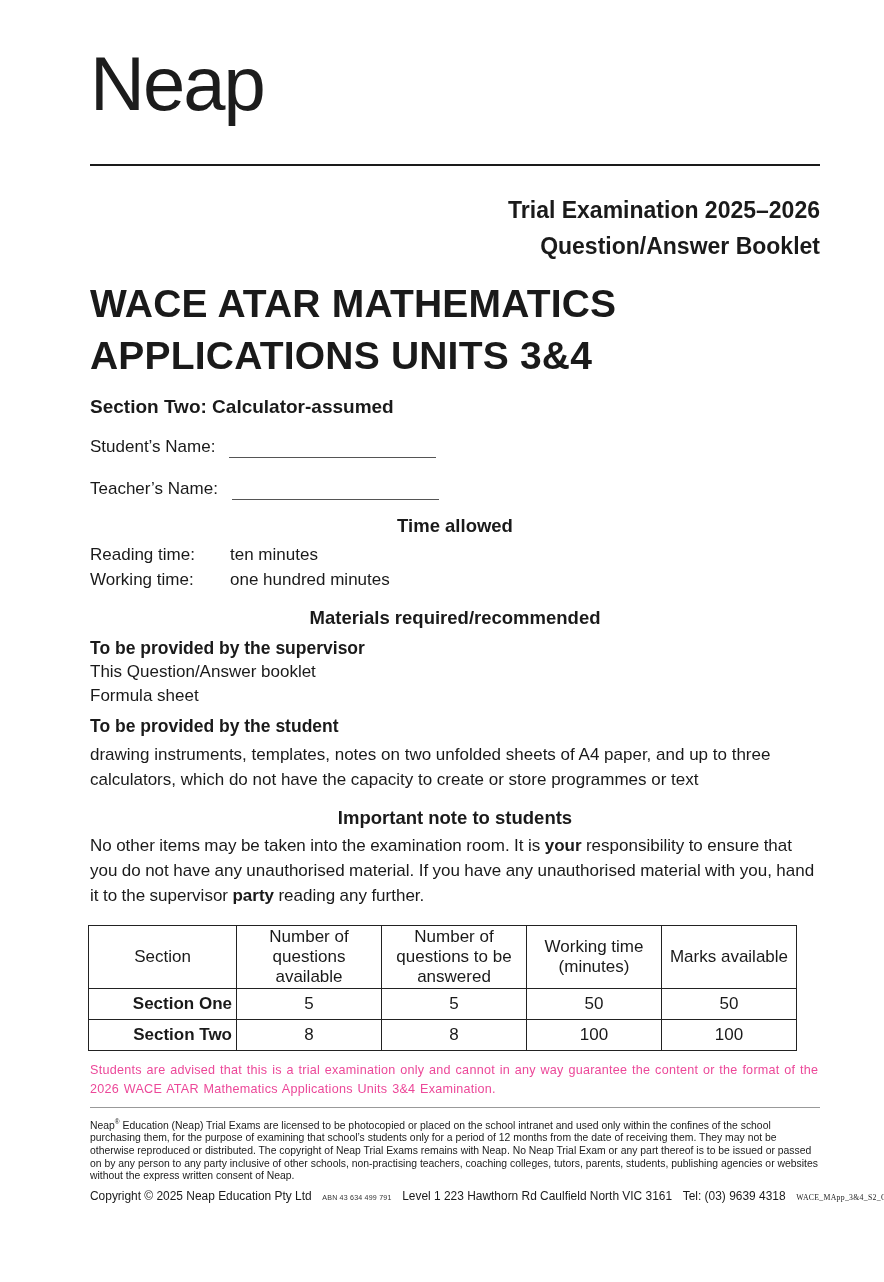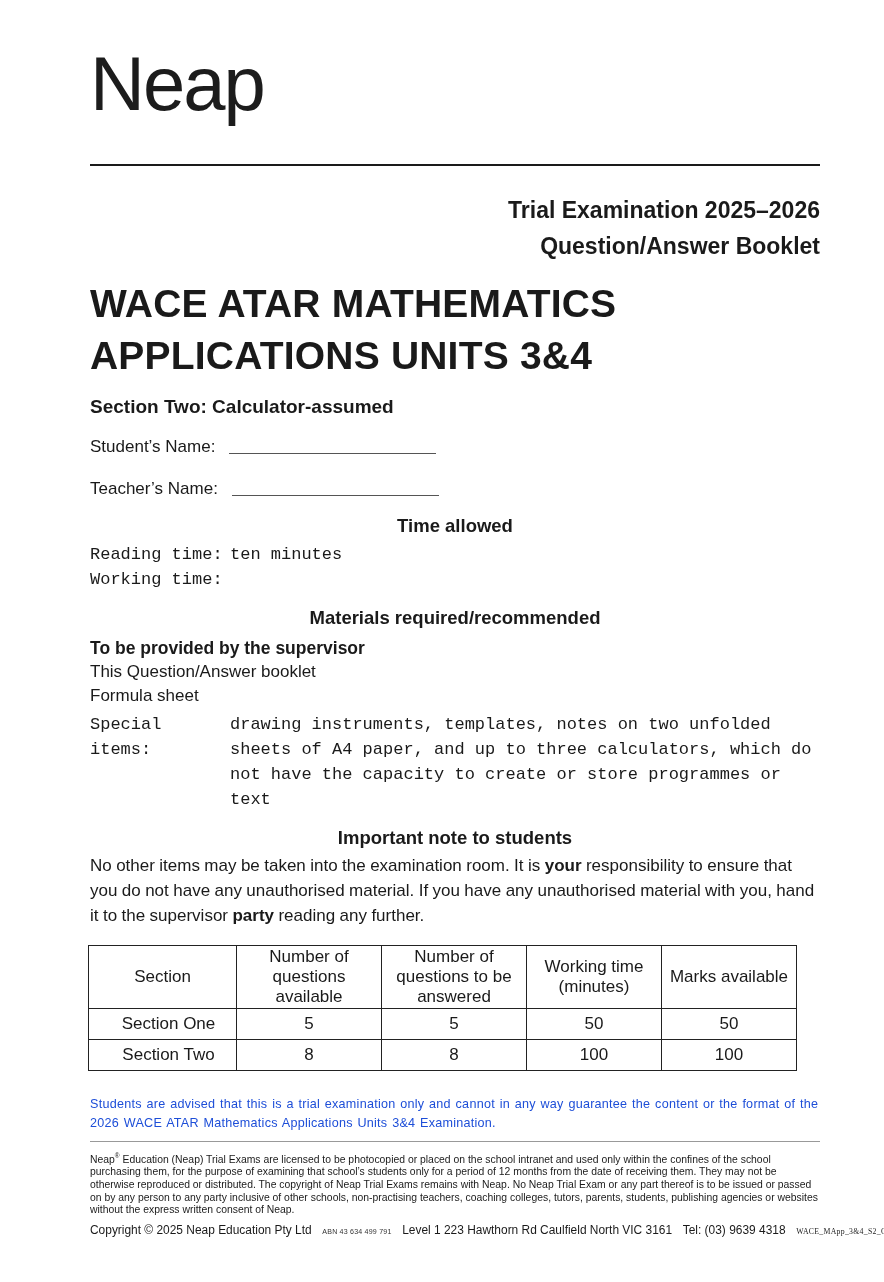--- a/index.html
+++ b/index.html
@@ -41,39 +41,39 @@
     font-size: 39px;
     line-height: 52px;
     letter-spacing: 0.2px;
   }
   .section-heading {
     margin-top: 10px;
     font-weight: bold;
     font-size: 19px;
     line-height: 30px;
   }
-  .name-row { display: flex; font-size: 17px; }
+  .name-row { display: flex; align-items: flex-end; font-size: 17px; }
   .name-row.first { margin-top: 14px; }
   .name-row.second { margin-top: 20px; }
   .name-label { line-height: 22px; }
   .name-line {
     display: inline-block;
     width: 207px;
     border-bottom: 1.3px solid #555;
     height: 17px;
     margin-left: 14px;
   }
   .sub-heading {
     margin-top: 14px;
     font-weight: bold;
     font-size: 18.5px;
     line-height: 24px;
     text-align: center;
   }
-  .kv-rows { margin-top: 4px; font-family: Liberation Mono, monospace; }
+  .kv-rows { margin-top: 4px; }
   .kv { display: flex; font-size: 17px; line-height: 25px; }
   .kv-label { flex: none; width: 140px; }
   .kv-value { flex: 1; }
   .italic-heading {
     margin-top: 6px;
     font-weight: bold;
     font-size: 17.5px;
     line-height: 24px;
   }
   .plain-item { font-size: 17px; line-height: 24px; }
@@ -88,28 +88,28 @@
   .structure-table th, .structure-table td {
     border: 1.4px solid #222;
     font-size: 17px;
     font-weight: 400;
     text-align: center;
     vertical-align: middle;
     padding: 0 4px;
   }
   .structure-table th { height: 62px; line-height: 20px; }
   .structure-table td { height: 30px; line-height: 20px; }
-  .structure-table td.sec { text-align: center; padding-left: 16px; }
+  .structure-table td.sec { text-align: right; padding-left: 16px; font-weight: bold; }
   .disclaimer {
-    margin-top: 24px;
+    margin-top: 10px;
     font-size: 12.6px;
     line-height: 19px;
     letter-spacing: 0.25px;
     word-spacing: 1px;
-    color: #1d4ed8;
+    color: #ec4899;
   }
   .rule-mid {
     margin-top: 8px;
     border: none;
     border-top: 1px solid #999;
   }
   .legal-wrap {
     margin-top: 4px;
     width: 795px;
     transform: scaleX(0.92);
@@ -174,30 +174,31 @@
   </div>
 
   <div class="sub-heading">Time allowed</div>
   <div class="kv-rows">
     <div class="kv">
       <span class="kv-label">Reading time:</span>
       <span class="kv-value">ten minutes</span>
     </div>
     <div class="kv">
       <span class="kv-label">Working time:</span>
+      <span class="kv-value">one hundred minutes</span>
     </div>
   </div>
 
   <div class="sub-heading">Materials required/recommended</div>
   <div class="italic-heading">To be provided by the supervisor</div>
   <div class="plain-item">This Question/Answer booklet</div>
   <div class="plain-item">Formula sheet</div>
+  <div class="italic-heading">To be provided by the student</div>
   <div class="kv-rows">
     <div class="kv">
-      <span class="kv-label">Special items:</span>
       <span class="kv-value">drawing instruments, templates, notes on two unfolded sheets of A4 paper, and up to three calculators, which do not have the capacity to create or store programmes or text</span>
     </div>
   </div>
 
   <div class="sub-heading">Important note to students</div>
   <p class="note-para"><span>No other items may be taken into the examination room. It is </span><b>your</b><span> responsibility to ensure that you do not have any unauthorised material. If you have any unauthorised material with you, hand it to the supervisor </span><b>party</b><span> reading any further.</span></p>
 
   <table class="structure-table">
     <colgroup>
       <col style="width:148px">

